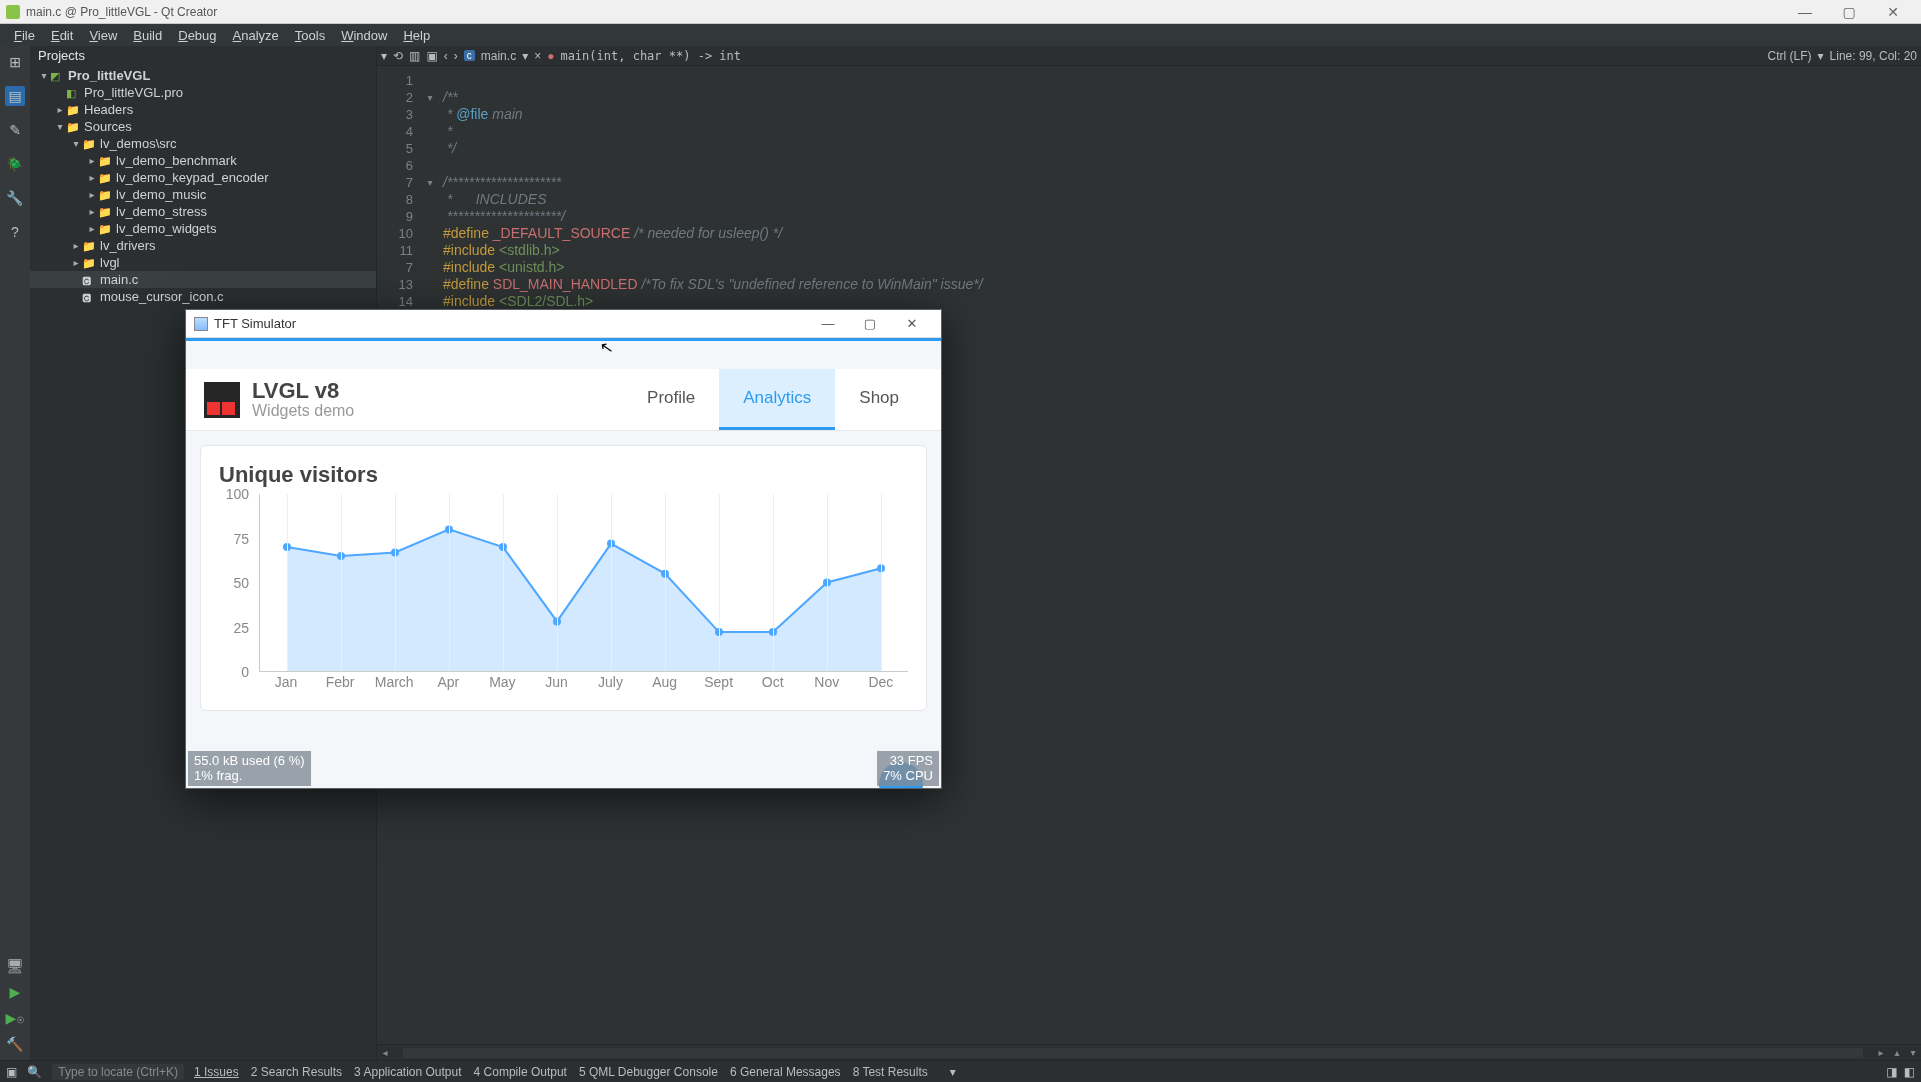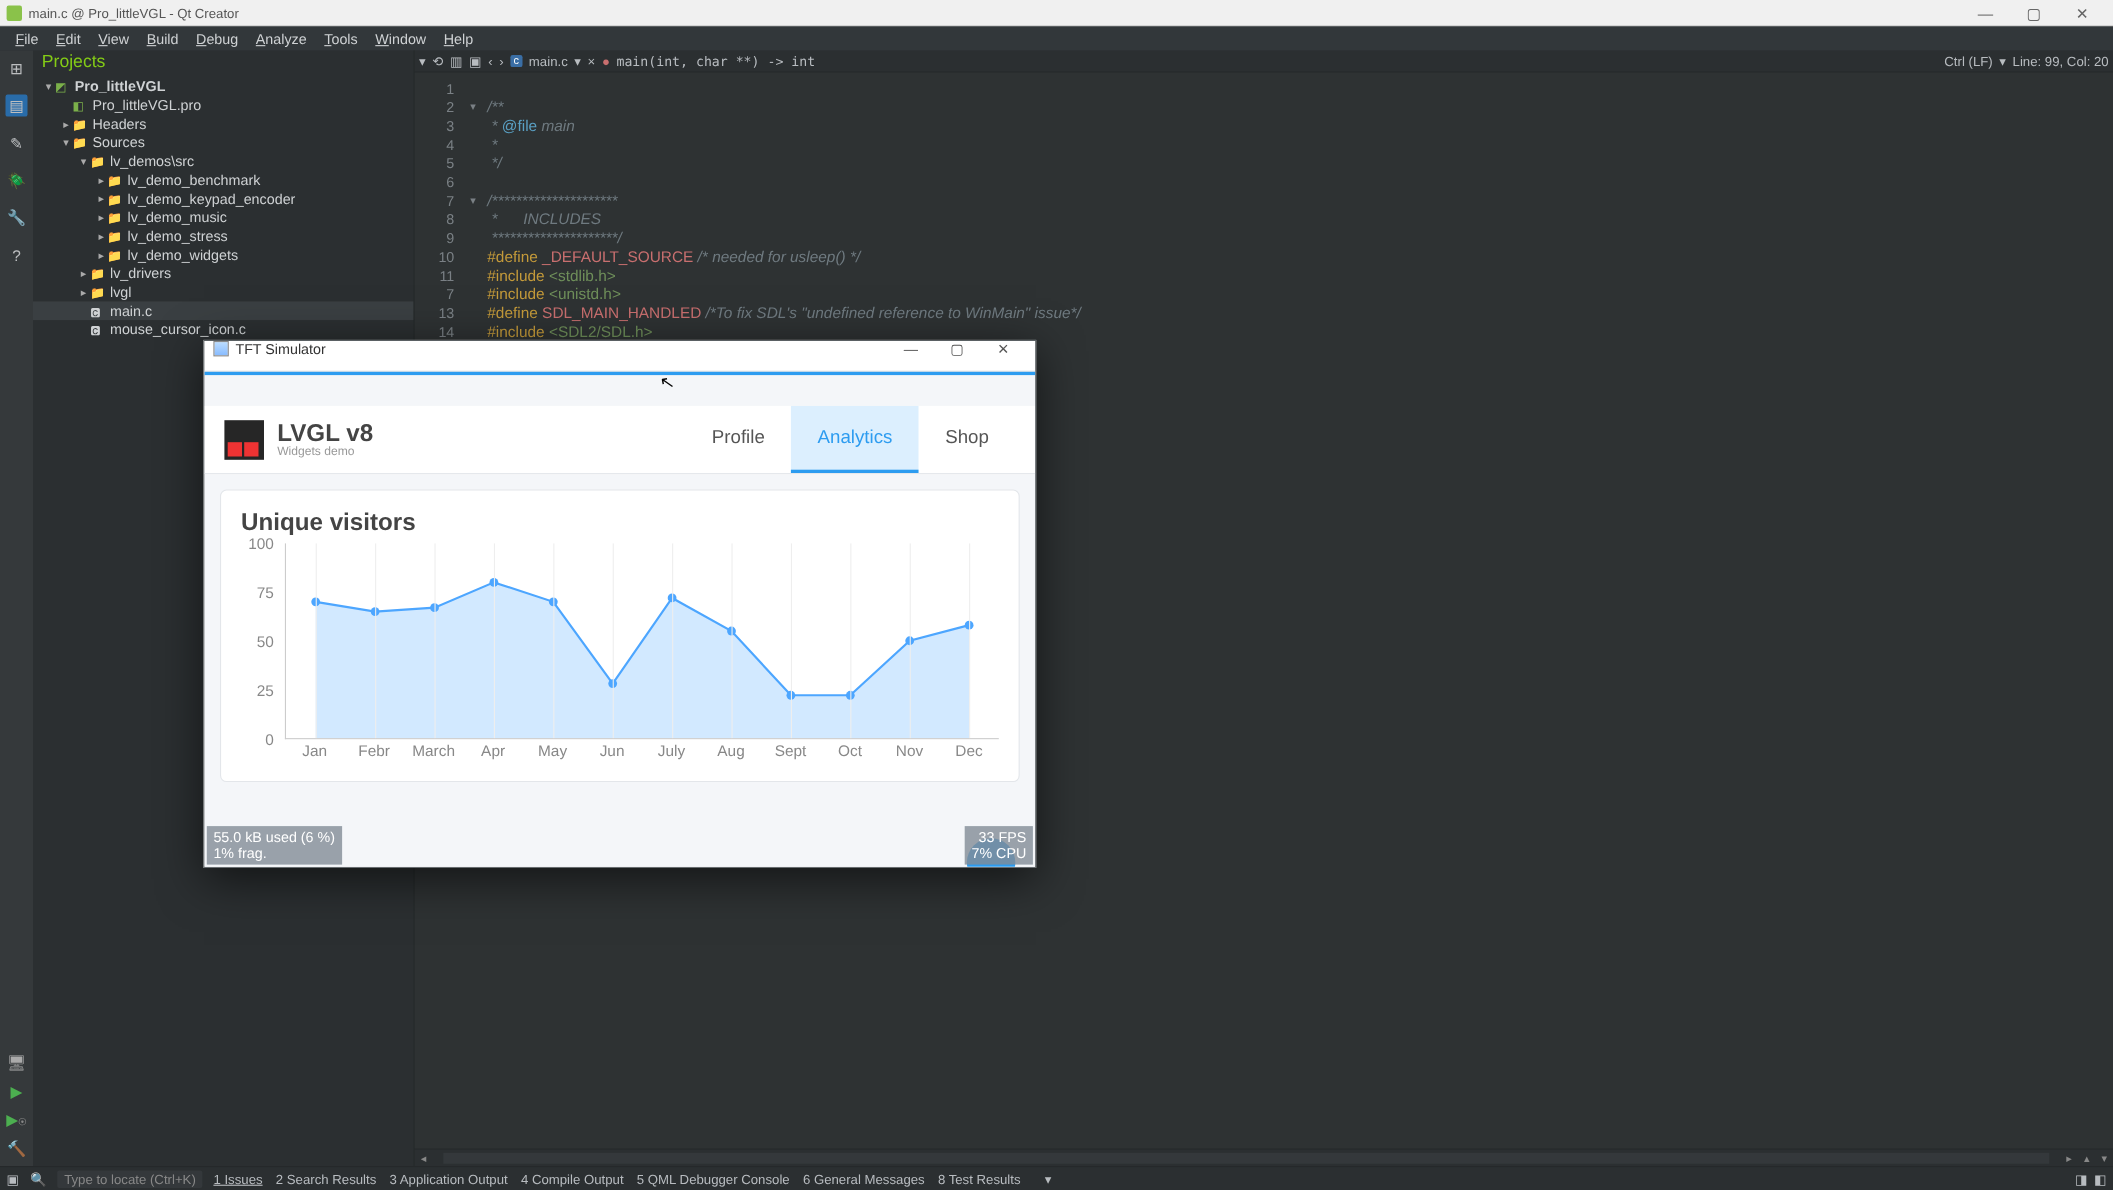--- a/index.html
+++ b/index.html
@@ -17,21 +17,21 @@
 .menubar div u { text-decoration: underline; }
 
 
 .main { display: flex; height: calc(100% - 24px - 22px - 22px); }
 .activitybar { width: 30px; background: #35393b; display: flex; flex-direction: column; align-items: center; padding-top: 6px; gap: 14px; }
 .activitybar .ab { width: 20px; height: 20px; display: flex; align-items: center; justify-content: center; opacity: .85; font-size: 14px; }
 .activitybar .ab.sel { background: #2876bd; border-radius: 2px; }
 
 
 .sidebar { width: 347px; background: #2b2f31; border-right: 1px solid #25282a; font-size: 13px; color: #cfd2d4; overflow: hidden; }
-.sidebar-hdr { padding: 2px 8px; font-size: 16px; color: #84cc16; }
+.sidebar-hdr { padding: 2px 8px; font-size: 13px; color: #e5e5e5; }
 .tree { padding-top: 2px; }
 .tree-row { display: flex; align-items: center; height: 17px; padding-left: 6px; white-space: nowrap; }
 .tree-row.sel { background: #3a3f42; }
 .tw { display: inline-block; width: 12px; text-align: center; color: #aaa; font-size: 10px; }
 .ficon { display: inline-block; width: 14px; margin-right: 4px; }
 .ficon.fld::before { content: "📁"; font-size: 11px; filter: saturate(1.3) hue-rotate(-10deg); }
 .ficon.file-c::before { content: "🅲"; font-size: 10px; }
 .ficon.file-pro::before { content: "◧"; color: #7bb04a; font-size: 11px; }
 .ficon.prj::before { content: "◩"; color: #7bb04a; font-size: 11px; }
 
@@ -62,30 +62,30 @@
 .outbar .locator { background:#34383b; padding:1px 6px; border-radius:2px; color:#888; }
 .outbar .tab1 { color:#b8bcc0; text-decoration: underline; }
 .outbar .rt { margin-left:auto; display:flex; gap:6px;}
 
 
 .runcol { position:absolute; left:0; bottom:22px; width:30px; display:flex; flex-direction:column; align-items:center; gap:10px; padding-bottom:8px; }
 .runcol div { font-size:14px; }
 
 
 .simwin { position: absolute; left: 185px; top: 309px; width: 757px; height: 480px; background: #fff; box-shadow: 0 10px 40px rgba(0,0,0,.6); border: 1px solid #5a6063; color:#333; }
-.sim-tb { height: 28px; background: #fff; border-bottom: 1px solid #ddd; display:flex; align-items:flex-start; padding:0 8px; font-size:13px; }
+.sim-tb { height: 28px; background: #fff; border-bottom: 1px solid #ddd; display:flex; align-items:center; padding:0 8px; font-size:13px; }
 .sim-tb .ic { width:14px; height:14px; border:1px solid #888; margin-right:6px; background: linear-gradient(#bdf,#8bf); }
 .sim-tb .wc { width:42px; text-align:center; color:#555; font-size:13px;}
 .sim-body { height: calc(100% - 28px); position:relative; background:#f4f6f9; border-top:3px solid #2d9cf0; overflow:hidden; }
 .sim-header { height: 62px; background:#fff; border-bottom:1px solid #e5e8ec; display:flex; align-items:center; padding:0 18px;margin-top:28px; }
 .sim-logo { width:36px; height:36px; background:#262626; margin-right:12px; position:relative; }
 .sim-logo::after{content:"";position:absolute;left:3px;bottom:3px;width:13px;height:13px;background:#e33;}
 .sim-logo::before{content:"";position:absolute;left:18px;bottom:3px;width:13px;height:13px;background:#e33;}
 .sim-htext .t { font-size:22px; font-weight:600; color:#444; line-height:1; }
-.sim-htext .s { font-size:11px; color:#999; }
+.sim-htext .s { font-size:16px; color:#999; }
 .sim-tabs { margin-left:auto; display:flex; height:100%; }
 .sim-tab { padding: 0 24px; display:flex; align-items:center; font-size:17px; color:#555; border-bottom:3px solid transparent;}
 .sim-tab.active { color:#2d9cf0; background:#dceffe; border-bottom-color:#2d9cf0;}
 .sim-content { padding: 14px; position:relative; height:calc(100% - 62px); overflow:hidden; }
 .card { background:#fff; border:1px solid #e3e6ea; border-radius:6px; padding:16px 18px; margin-bottom:16px; }
 .card h3 { font-size:22px; font-weight:600; color:#444; margin-bottom:6px; }
 .chart { position:relative; height:200px; }
 .chart-yaxis { position:absolute; left:0; top:0; bottom:22px; width:34px; text-align:right; color:#888; font-size:14px;}
 .chart-yaxis div{ position:absolute; right:4px; transform:translateY(-50%); }
 .chart-plot { position:absolute; left:40px; right:0; top:0; bottom:22px; border-left:1px solid #ccc; border-bottom:1px solid #ccc; }

